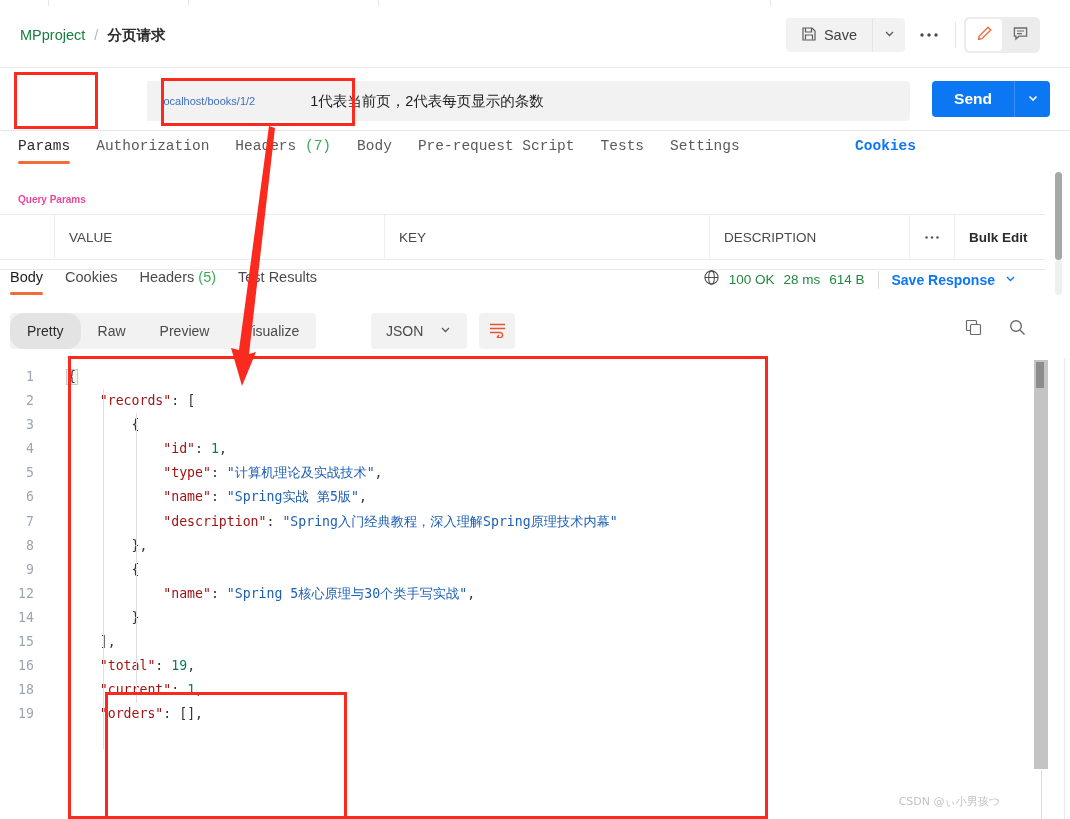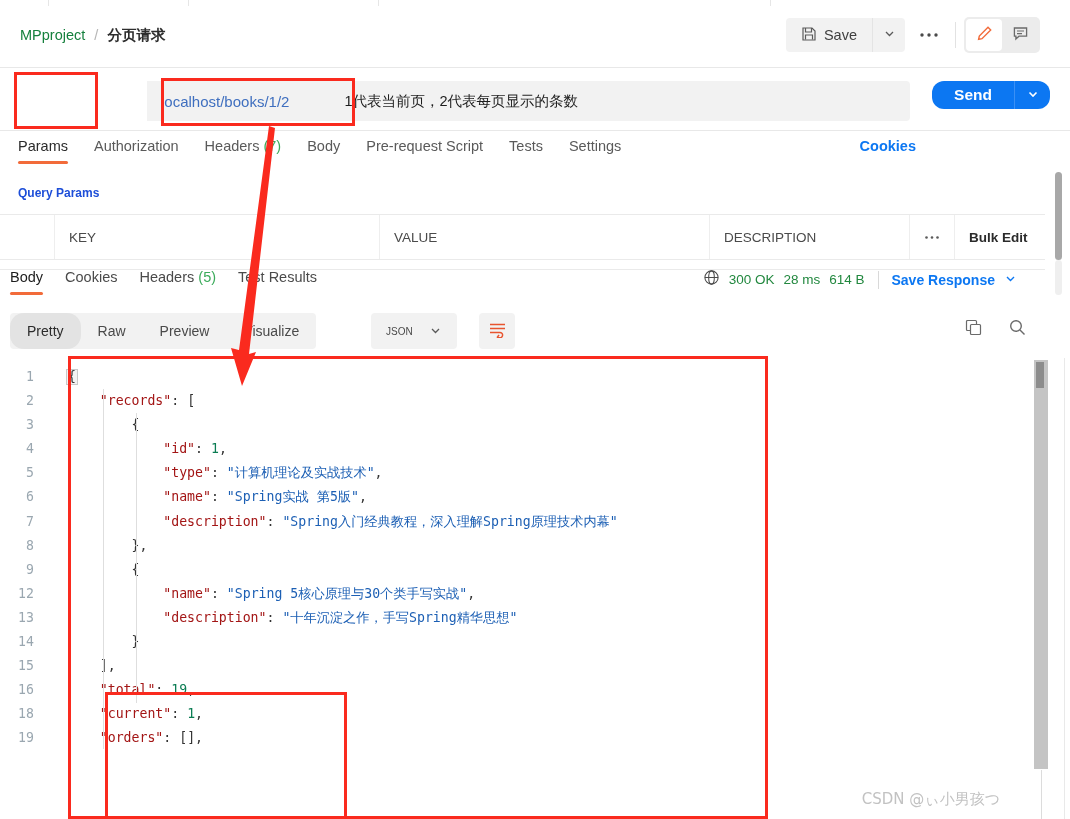--- a/index.html
+++ b/index.html
@@ -80,62 +80,63 @@
     background: #f2f2f2; border-radius: 4px 0 0 4px;
     display: flex; align-items: center;
   }
   .method-label { margin-left: 15px; font-size: 14.5px; font-weight: bold; color: #3a3a3a; }
   .method-caret { position: absolute; right: 12px; top: 13px; }
   .url-box {
     position: absolute; left: 147px; top: 12px; right: 160px; height: 40px;
     background: #f2f2f2; border-radius: 0 4px 4px 0;
     display: flex; align-items: center;
   }
-  .url-text { margin-left: 14px; font-size: 15px; color: #3f6fbf; white-space: nowrap; }
+  .url-text { margin-left: 14px; font-size: 11px; color: #3f6fbf; white-space: nowrap; }
   .url-note { margin-left: 55px; font-size: 14.5px; color: #1d1d1d; white-space: nowrap; }
   .send-group {
-    position: absolute; right: 20px; top: 12px; height: 28px;
-    display: flex; border-radius: 12px; overflow: hidden;
+    position: absolute; right: 20px; top: 12px; height: 36px;
+    display: flex; border-radius: 4px; overflow: hidden;
   }
   .send-btn {
     background: #0c77f2; border: none; color: #fff;
     font-size: 15.5px; font-weight: bold; font-family: inherit;
     padding: 0 22px; cursor: pointer;
   }
   .send-caret {
     background: #0c77f2; border: none; border-left: 1px solid #3b90f5;
     width: 36px; cursor: pointer;
     display: flex; align-items: center; justify-content: center;
   }
 
   
   .reqtabs {
     position: absolute; top: 132px; left: 0; width: 948px; height: 38px;
     background: #fff;
+    font-family: Liberation Mono, monospace;
   }
   .reqtab-list { position: absolute; left: 18px; top: 6px; display: flex; gap: 26px; }
   .reqtab {
     position: relative; font-size: 14.5px; color: #5a5a5a;
     padding-bottom: 10px; cursor: pointer; white-space: nowrap;
   }
   .reqtab.active { color: #2b2b2b; }
   .reqtab.active::after {
     content: ''; position: absolute; left: 0; right: 0; bottom: 0;
     height: 3px; background: #f26b3a; border-radius: 2px;
   }
   .reqtab .cnt { color: #3bab5a; }
   .cookies-link {
     position: absolute; right: 32px; top: 6px;
     font-size: 14.5px; color: #0c77f2; font-weight: bold; cursor: pointer;
   }
 
   
   .qp-title {
-    position: absolute; top: 186px; left: 18px;
-    font-size: 12px; font-weight: bold; color: #1d4ed8;
+    position: absolute; top: 194px; left: 18px;
+    font-size: 10px; font-weight: bold; color: #ec4899;
   }
   .qp-table {
     position: absolute; top: 214px; left: 0; width: 1045px; height: 46px;
     border-top: 1px solid #eaeaea; border-bottom: 1px solid #eaeaea;
     display: flex; align-items: stretch;
   }
   .qp-cell {
     display: flex; align-items: center;
     border-right: 1px solid #eeeeee;
     font-size: 13.5px; color: #4a4a4a; padding-left: 14px;
@@ -191,21 +192,21 @@
   }
   .seg-item {
     display: flex; align-items: center; padding: 0 17px;
     font-size: 14px; color: #4a4a4a; cursor: pointer; white-space: nowrap;
   }
   .seg-item.active { background: #e3e3e3; border-radius: 14px; color: #2b2b2b; }
   .json-sel {
     position: absolute; left: 371px; top: 3px; height: 36px;
     background: #f2f2f2; border-radius: 4px;
     display: flex; align-items: center; gap: 16px; padding: 0 15px;
-    font-size: 10px; color: #4a4a4a; cursor: pointer;
+    font-size: 14px; color: #4a4a4a; cursor: pointer;
   }
   .wrap-btn {
     position: absolute; left: 479px; top: 3px; width: 36px; height: 36px;
     background: #f2f2f2; border: none; border-radius: 4px; cursor: pointer;
     display: flex; align-items: center; justify-content: center;
   }
   .body-icons { position: absolute; right: 18px; top: 8px; display: flex; gap: 25px; }
   .icon-btn { background: transparent; border: none; cursor: pointer; padding: 0;
               display: flex; align-items: center; justify-content: center; }
 
@@ -257,21 +258,21 @@
   .ann { position: absolute; pointer-events: none; }
   .ann-box { border: 3px solid #fa2a1e; }
   .box-get { left: 14px; top: 72px; width: 84px; height: 57px; }
   .box-url { left: 161px; top: 78px; width: 194px; height: 48px; }
   .box-json { left: 68px; top: 356px; width: 700px; height: 463px; }
   .box-meta { left: 105px; top: 692px; width: 242px; height: 127px; }
   .ann-arrow { left: 225px; top: 124px; }
 
   .watermark {
     position: absolute; right: 70px; bottom: 10px;
-    font-size: 15px; color: #c2c2c2; white-space: nowrap;
+    font-size: 11px; color: #c2c2c2; white-space: nowrap;
     font-family: "DejaVu Sans", sans-serif;
   }
 </style>
 </head>
 <body>
 
 <div id="app">
 
   <div class="tabstrip">
     <div class="seam" style="left:48px"></div>
@@ -361,22 +362,22 @@
         <div class="reqtab"><span>Pre-request Script</span></div>
         <div class="reqtab"><span>Tests</span></div>
         <div class="reqtab"><span>Settings</span></div>
       </div>
     <div class="cookies-link">Cookies</div>
   </div>
 
   <div class="qp-title">Query Params</div>
   <div class="qp-table">
     <div class="qp-cell qp-cb"></div>
+    <div class="qp-cell qp-val">VALUE</div>
     <div class="qp-cell qp-key">KEY</div>
-    <div class="qp-cell qp-val">VALUE</div>
     <div class="qp-cell qp-desc">DESCRIPTION</div>
     <div class="qp-cell qp-dots">
       <svg width="16" height="5" viewBox="0 0 16 5" fill="#5a5a5a">
         <circle cx="2.5" cy="2.5" r="1.3"></circle>
           <circle cx="8" cy="2.5" r="1.3"></circle>
           <circle cx="13.5" cy="2.5" r="1.3"></circle>
       </svg>
     </div>
     <div class="qp-cell qp-bulk">Bulk Edit</div>
   </div>
@@ -393,21 +394,21 @@
         <div class="resptab"><span>Test Results</span></div>
       </div>
     <div class="status-area">
       <span>
         <svg width="17" height="17" viewBox="0 0 18 18" fill="none" stroke="#4a4a4a" stroke-width="1.1">
           <circle cx="9" cy="9" r="7"></circle>
             <ellipse cx="9" cy="9" rx="3" ry="7"></ellipse>
             <path d="M2 9h14"></path>
         </svg>
       </span>
-      <span class="status-item">300 OK</span>
+      <span class="status-item">100 OK</span>
       <span class="status-item">28 ms</span>
       <span class="status-item">614 B</span>
       <span class="status-div"></span>
       <span class="save-resp">Save Response</span>
       <span>
         <svg width="13" height="13" viewBox="0 0 13 13" fill="none" stroke="#0c77f2" stroke-width="1.4">
             <path d="M3 5l3.5 3.5L10 5"></path>
           </svg>
       </span>
     </div>
@@ -461,21 +462,20 @@
         <div class="cline"><div class="gut">1</div><div class="ctext"><span class="fold-box">{</span></div></div>
         <div class="cline"><div class="gut">2</div><div class="ctext">    <span class="k">"records"</span><span class="p">: </span><span class="p">[</span></div></div>
         <div class="cline"><div class="gut">3</div><div class="ctext">        <span class="p">{</span></div></div>
         <div class="cline"><div class="gut">4</div><div class="ctext">            <span class="k">"id"</span><span class="p">: </span><span class="n">1</span><span class="p">,</span></div></div>
         <div class="cline"><div class="gut">5</div><div class="ctext">            <span class="k">"type"</span><span class="p">: </span><span class="s">"计算机理论及实战技术"</span><span class="p">,</span></div></div>
         <div class="cline"><div class="gut">6</div><div class="ctext">            <span class="k">"name"</span><span class="p">: </span><span class="s">"Spring实战 第5版"</span><span class="p">,</span></div></div>
         <div class="cline"><div class="gut">7</div><div class="ctext">            <span class="k">"description"</span><span class="p">: </span><span class="s">"Spring入门经典教程，深入理解Spring原理技术内幕"</span></div></div>
         <div class="cline"><div class="gut">8</div><div class="ctext">        <span class="p">},</span></div></div>
         <div class="cline"><div class="gut">9</div><div class="ctext">        <span class="p">{</span></div></div>
         <div class="cline"><div class="gut">12</div><div class="ctext">            <span class="k">"name"</span><span class="p">: </span><span class="s">"Spring 5核心原理与30个类手写实战"</span><span class="p">,</span></div></div>
-        <div class="cline"><div class="gut">13</div><div class="ctext">            <span class="k">"description"</span><span class="p">: </span><span class="s">"十年沉淀之作，手写Spring精华思想"</span></div></div>
         <div class="cline"><div class="gut">14</div><div class="ctext">        <span class="p">}</span></div></div>
         <div class="cline"><div class="gut">15</div><div class="ctext">    <span class="p">],</span></div></div>
         <div class="cline"><div class="gut">16</div><div class="ctext">    <span class="k">"total"</span><span class="p">: </span><span class="n">19</span><span class="p">,</span></div></div>
         <div class="cline"><div class="gut">18</div><div class="ctext">    <span class="k">"current"</span><span class="p">: </span><span class="n">1</span><span class="p">,</span></div></div>
         <div class="cline"><div class="gut">19</div><div class="ctext">    <span class="k">"orders"</span><span class="p">: </span><span class="p">[],</span></div></div>
         <div class="guide" style="left: 70px; top: 7px; height: 474px;"></div>
         <div class="guide" style="left: 103px; top: 31px; height: 360px;"></div>
         <div class="guide" style="left: 136px; top: 55px; height: 290px;"></div>
       </div>
   </div>

